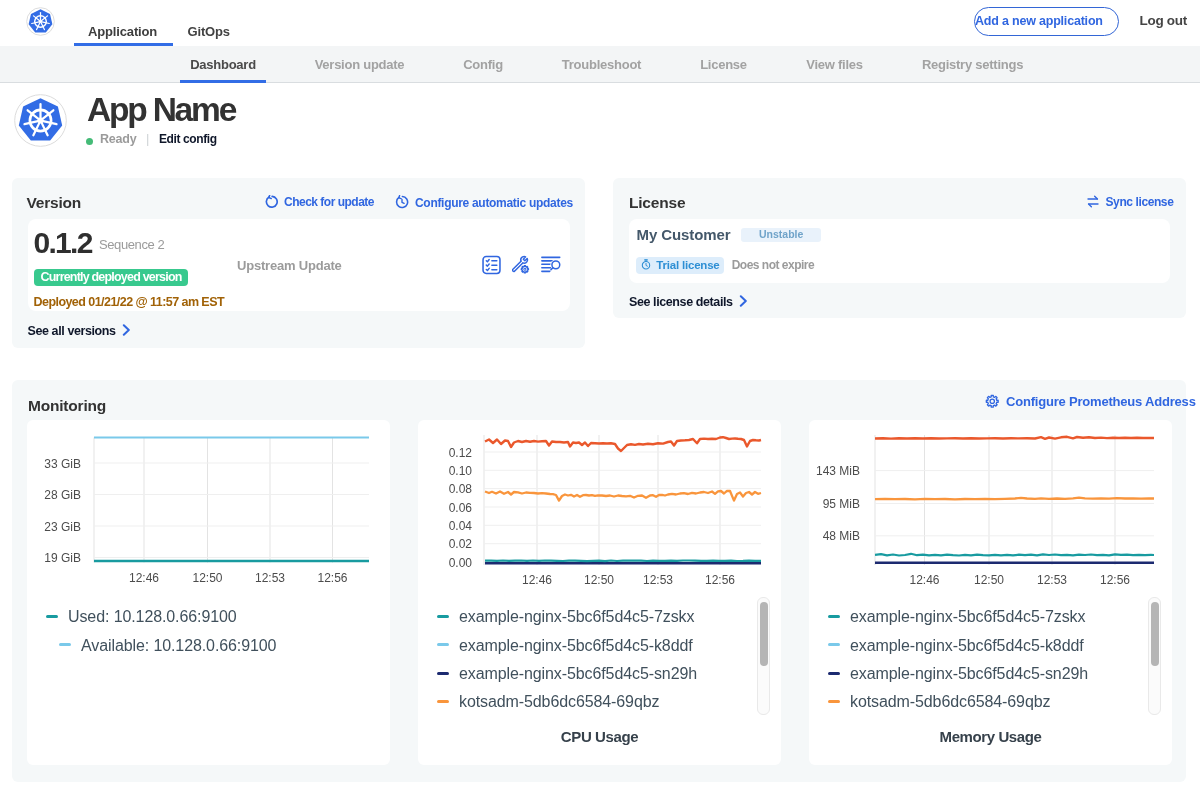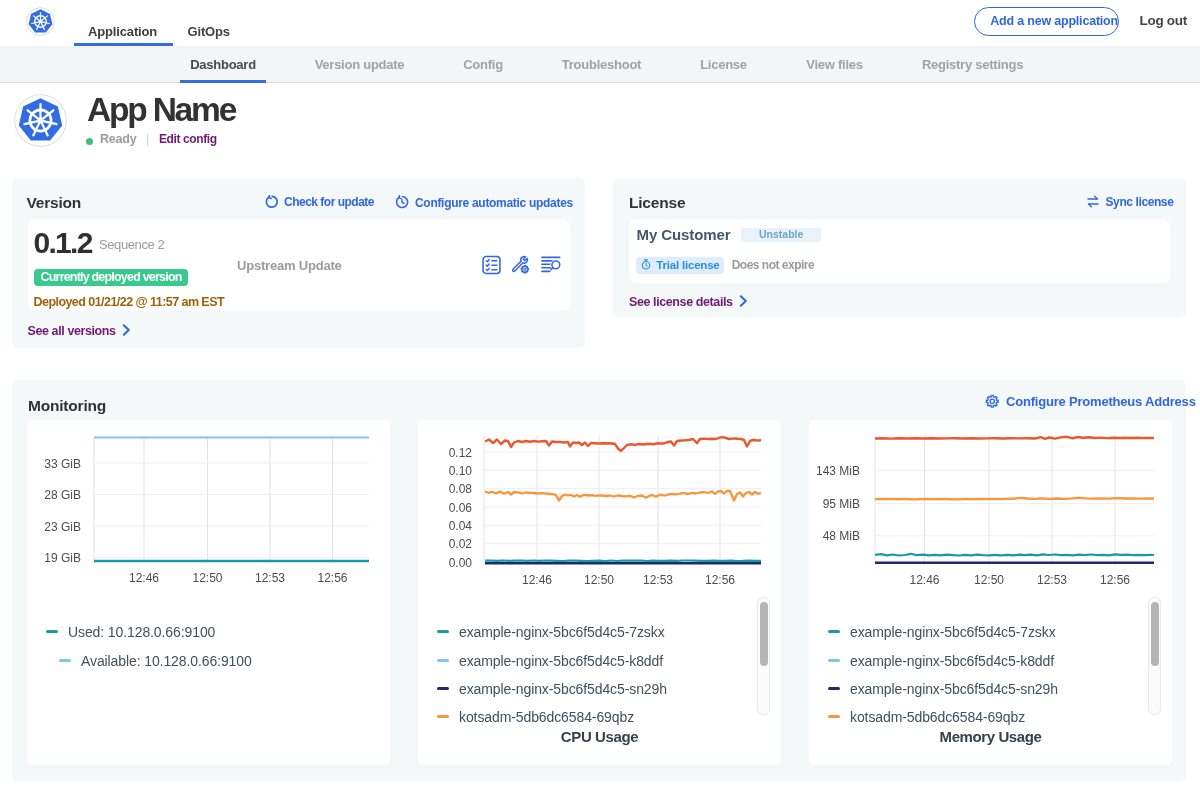--- a/index.html
+++ b/index.html
@@ -1,42 +1,42 @@
 <!DOCTYPE html>
 <html><head>
 <meta charset="utf-8">
 <style>
 * { margin:0; padding:0; box-sizing:border-box; }
 html,body { width:1200px; height:796px; background:#fff; font-family:"Liberation Sans", sans-serif; overflow:hidden; }
 .abs { position:absolute; }
 body { position:relative; }
-.link { color:#701a75; font-weight:700; }
+.link { color:#0f172a; font-weight:700; }
 .nowrap { white-space:nowrap; }
 
 .topnav { position:absolute; left:0; top:0; width:1200px; height:46px; background:#fff; }
 .navitem { position:absolute; top:24px; font-size:13px; font-weight:700; letter-spacing:-0.15px; color:#3e3e3e; }
 .nav-underline { position:absolute; top:43px; height:3px; background:#326de6; }
-.addbtn { position:absolute; left:974px; top:6.5px; width:145px; height:29px; border:1.3px solid #3366d6; border-radius:14.5px; color:#3066e0; font-size:12.5px; font-weight:700; letter-spacing:-0.2px; text-align:right; line-height:26.5px; }
+.addbtn { position:absolute; left:974px; top:6.5px; width:145px; height:29px; border:1.3px solid #3366d6; border-radius:14.5px; color:#3066e0; font-size:12.5px; font-weight:700; letter-spacing:-0.2px; text-align:left; line-height:26.5px; }
 .logout { position:absolute; left:1139.5px; top:13px; font-size:13.5px; font-weight:700; letter-spacing:-0.3px; color:#454545; }
 
 .subnav { position:absolute; left:0; top:46px; width:1200px; height:37px; background:#f3f5f6; border-bottom:1px solid #d9dde0; }
 .tab { position:absolute; top:10.5px; font-size:13px; font-weight:700; letter-spacing:-0.25px; color:#a2a2a2; transform:translateX(-50%); white-space:nowrap; }
 .tab.active { color:#4a4a4a; }
 .tab-underline { position:absolute; left:180px; top:34px; width:86px; height:3px; background:#326de6; }
 
 .appname { position:absolute; left:87px; top:91px; font-size:33.5px; font-weight:700; color:#323232; letter-spacing:-2.2px; }
 
 .card { position:absolute; background:#f5f8f9; border-radius:6px; }
 .cardtitle { position:absolute; font-size:15.5px; font-weight:700; color:#333; letter-spacing:-0.2px; }
 .innercard { position:absolute; background:#fff; border-radius:8px; }
 .iconlink { position:absolute; font-size:12px; font-weight:700; color:#3066e0; white-space:nowrap; }
 .pill { display:inline-block; border-radius:4px; white-space:nowrap; }
 
 .chartcard { position:absolute; top:420px; width:363px; height:345px; background:#fff; border-radius:6px; }
-.leg-item { position:absolute; height:16px; white-space:nowrap; font-size:14px; letter-spacing:-0.1px; color:#40505c;margin-top:16px; }
+.leg-item { position:absolute; height:16px; white-space:nowrap; font-size:16px; letter-spacing:-0.1px; color:#40505c; }
 .leg-dash { display:inline-block; width:12px; height:3px; border-radius:2px; vertical-align:middle; margin-right:10px; margin-bottom:3px; }
 .charttitle { position:absolute; width:363px; text-align:center; font-size:15px; font-weight:700; color:#36414b; letter-spacing:-0.4px; }
 .scrolltrack { position:absolute; width:13px; border-radius:6px; background:#fbfbfb; border:1px solid #e9e9e9; }
 .scrollthumb { position:absolute; width:8px; border-radius:4px; background:#b5b5b5; }
 svg text { font-family:"Liberation Sans", sans-serif; }
 </style>
 </head>
 <body>
 
 <div class="topnav">

